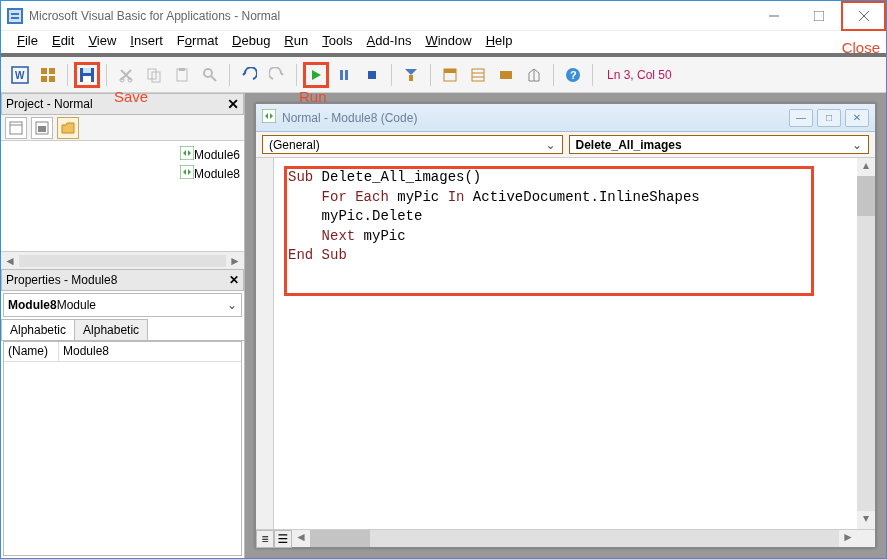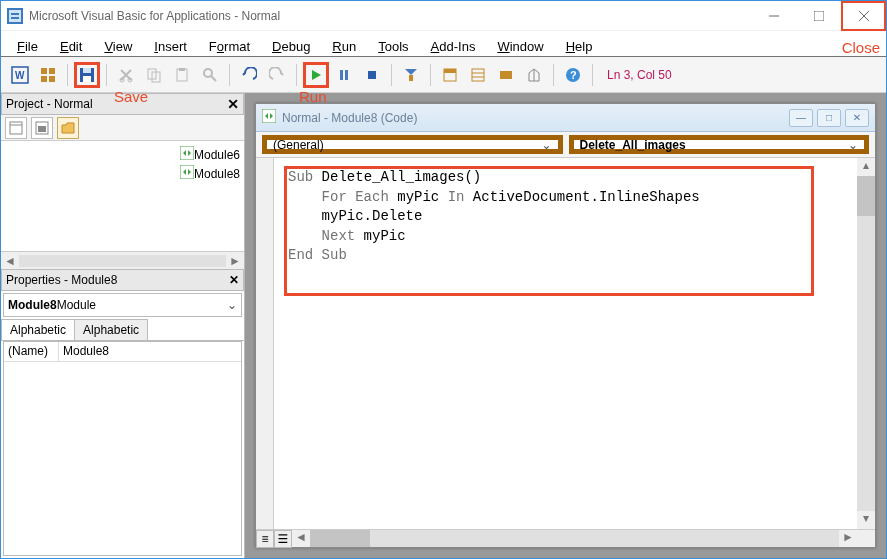--- a/index.html
+++ b/index.html
@@ -6,21 +6,21 @@
   body { font-family: "Segoe UI", Tahoma, sans-serif; font-size: 12px; background: #fff; width: 887px; height: 559px; position: relative; overflow: hidden; border: 1px solid #3a8fd8;}
   
   .titlebar { height: 30px; background: #fff; display: flex; align-items: center; border-bottom: 1px solid #eee; }
   .titlebar .app-icon { width: 16px; height: 16px; margin: 0 6px; }
   .titlebar .title { flex: 1; color: #666; font-size: 12px; }
   .win-ctrls { display: flex; }
   .win-ctrls .btn { width: 45px; height: 30px; display: flex; align-items: center; justify-content: center; color: #666; }
   .close-btn { border: 2px solid #e94a2c; }
   .close-lbl { position:absolute; right:6px; top:38px; color:#e94a2c; font-size:15px; }
 
-  .menubar { height: 26px; display: flex; align-items: flex-end; padding: 0 10px; gap: 10px; border-bottom: 1px solid #737373; }
+  .menubar { height: 26px; display: flex; align-items: flex-start; padding: 0 10px; gap: 2px; border-bottom: 4px solid #737373; }
   .menubar .mitem { padding: 2px 6px; font-size: 13px; }
   .menubar .mitem u { text-decoration: underline; }
 
   .toolbar { height: 36px; display: flex; align-items: center; padding: 0 6px; gap: 2px; border-bottom: 1px solid #d0d0d0; background: #f5f5f5; position: relative;}
   .toolbar .tbtn { width: 26px; height: 26px; display:flex; align-items:center; justify-content:center; border:1px solid transparent; }
   .toolbar .sep { width:1px; height:22px; background:#ccc; margin:0 4px;}
   .tbtn.save-hl { border:3px solid #e94a2c; }
   .tbtn.run-hl { border:3px solid #e94a2c; }
   .save-label { position:absolute; left:113px; top:31px; color:#e94a2c; font-size:15px; z-index:10;}
   .run-label { position:absolute; left:298px; top:31px; color:#e94a2c; font-size:15px; z-index:10;}
@@ -52,27 +52,27 @@
   .prop-row .k { width:55px; border-right:1px solid #ddd; padding:2px 4px;}
   .prop-row .v { flex:1; padding:2px 4px;}
 
   .right { flex:1; background:#999; position:relative; padding:10px;}
   .codewin { background:#fff; border:1px solid #888; height:100%; display:flex; flex-direction:column; box-shadow:0 0 3px rgba(0,0,0,0.3);}
   .code-title { height:28px; background:linear-gradient(#e5eff9,#d6e6f5); border-bottom:1px solid #a8c0d8; display:flex; align-items:center; padding:0 6px; gap:6px;}
   .code-title .ttl { color:#6c819a; font-size:12px;}
   .code-title .winbtns { margin-left:auto; display:flex; gap:4px;}
   .code-title .wb { width:24px; height:18px; border:1px solid #a8c0d8; border-radius:2px; display:flex; align-items:center; justify-content:center; background:#eaf2fa; color:#5a7daa; font-size:10px;}
   .combos { height:26px; display:flex; gap:6px; padding:3px 6px; border-bottom:1px solid #ccc; background:#f5f5f5;}
-  .combo { flex:1; border:5px solid #a16207; background:#fff; display:flex; align-items:center; padding:0 6px;}
+  .combo { flex:1; border:1px solid #a16207; background:#fff; display:flex; align-items:center; padding:0 6px;}
   .combo .arrow { margin-left:auto; color:#555;}
   .code-area { flex:1; position:relative; display:flex;}
   .margin { width:18px; background:#f0f0f0; border-right:1px solid #ccc;}
   .code-body { flex:1; padding:10px 14px; font-family: Consolas, 'Courier New', monospace; font-size:14px; line-height:1.4; position:relative; white-space:pre;}
   .code-hl { position:absolute; left:10px; top:8px; width:530px; height:130px; border:3px solid #e94a2c; pointer-events:none;}
-  .kw { color:#737373;margin-top:41px;}
+  .kw { color:#7f1d1d;margin-top:41px;}
   .vscroll { width:18px; background:#efefef; display:flex; flex-direction:column;}
   .vscroll .ar { height:18px; text-align:center; color:#777;}
   .vscroll .track { flex:1; background:#e0e0e0; position:relative;}
   .vscroll .thumb { position:absolute; top:0; left:0; right:0; height:40px; background:#c4c4c4;}
   .bot-scroll { height:18px; background:#efefef; border-top:1px solid #ccc; display:flex; }
   .bot-scroll .gap { width:36px;}
   .bot-scroll .ar { width:18px; text-align:center; color:#777;}
   .bot-scroll .track { flex:1; background:#e0e0e0; position:relative;}
   .bot-scroll .thumb { position:absolute; left:0; top:0; bottom:0; width:60px; background:#c4c4c4;}
   .bot-scroll .corner { width:18px; background:#efefef;}

